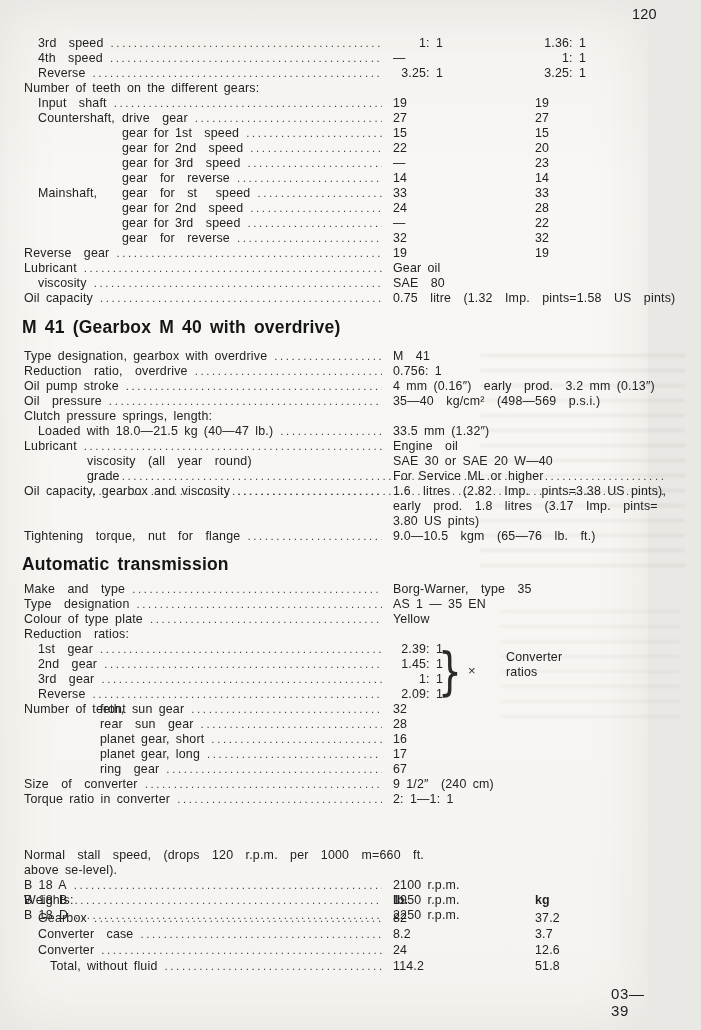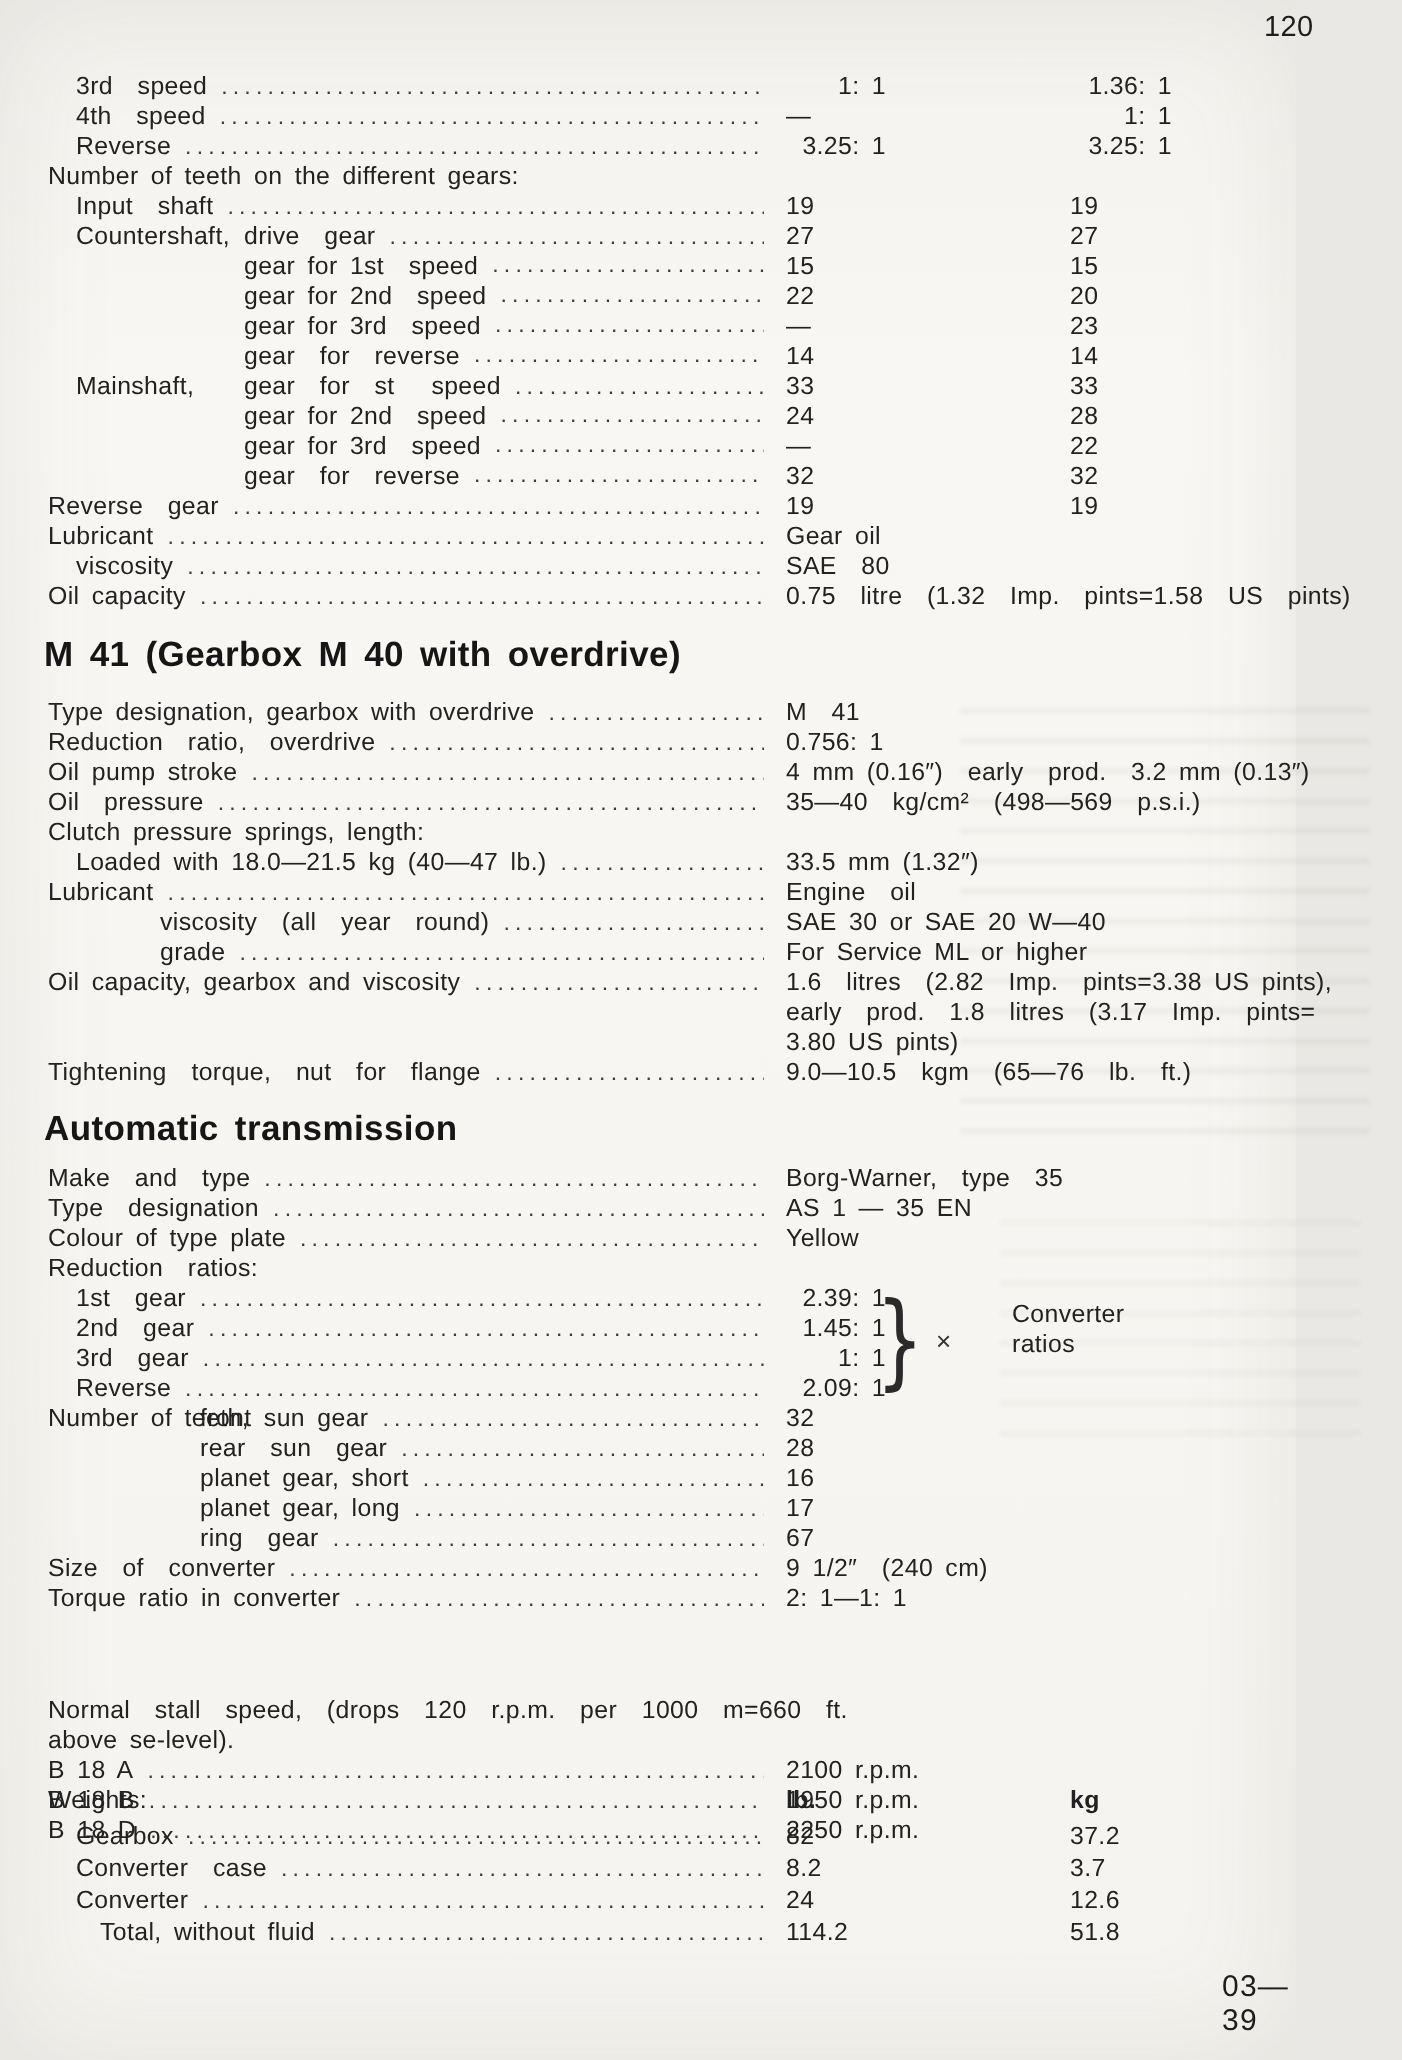--- a/index.html
+++ b/index.html
@@ -18,22 +18,22 @@
     font-size:12.4px;
     letter-spacing:.2px;
     word-spacing:2.5px;
   }
   .abs { position:absolute; }
   
   .row { position:relative; width:701px; height:15px; line-height:15px; }
   .lw { display:flex; width:386px; box-sizing:border-box; align-items:baseline; }
   .l0  .lw { padding-left:24px; }
   .l1  .lw { padding-left:38px; }
-  .l2  .lw { padding-left:80px; }
-  .sub .lw { padding-left:122px;align-items:flex-end; }
+  .l2  .lw { padding-left:80px;flex-direction:column; }
+  .sub .lw { padding-left:122px; }
   .sub100 .lw { padding-left:100px; }
   .ltotal .lw { padding-left:50px; }
   .lbl { white-space:pre; }
   .prefix { white-space:pre; flex:0 0 auto; display:inline-block; }
   .prefix.w84 { width:84px; }
   .prefix.w76 { width:76px; }
   .dots { flex:1 1 auto; overflow:hidden; white-space:nowrap; color:#3b3b3b;
           letter-spacing:2.6px; margin:0 4px 0 7px; font-size:11.5px; }
   .dots::after { content:"...................................................................................................."; }
   .v1 { position:absolute; left:393px; top:0; white-space:pre; }

